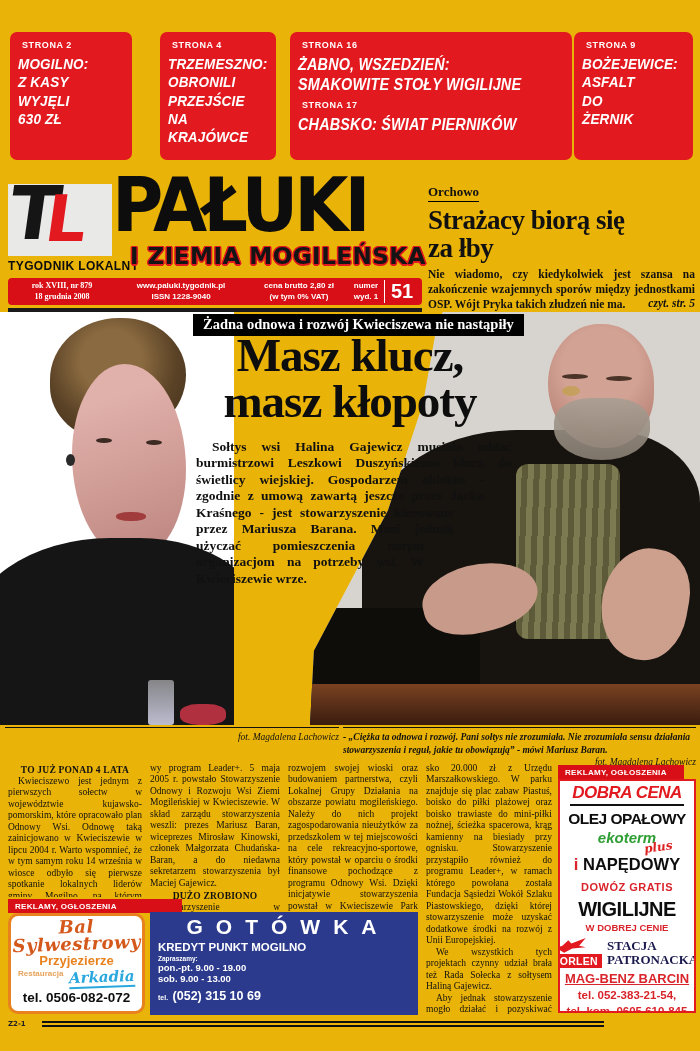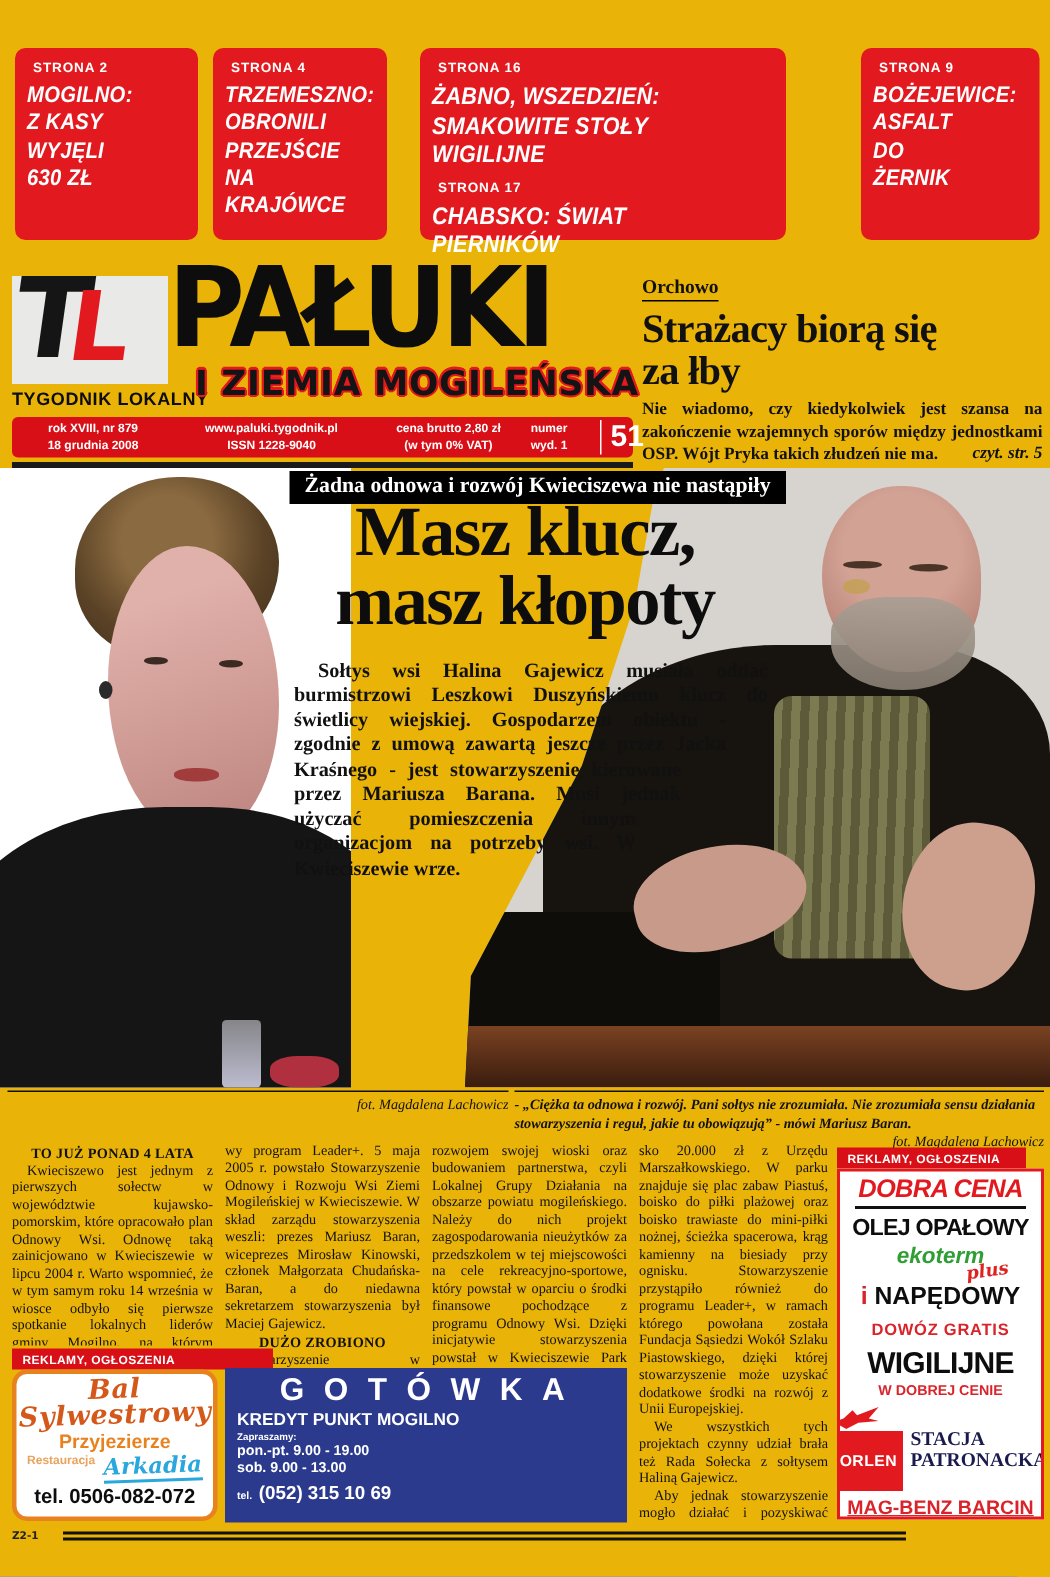--- a/index.html
+++ b/index.html
@@ -21,21 +21,21 @@
   .logo-l{position:absolute;left:38px;top:-2px;font:900 64px "DejaVu Sans",sans-serif;color:#e2191f;transform:skewX(-8deg);}
   .logo-label{left:8px;top:259px;font:700 12px "Liberation Sans",sans-serif;letter-spacing:.4px;color:#0d0d0d;}
   .np-title{left:112px;top:168px;width:315px;font:900 70px/1 "DejaVu Sans",sans-serif;
             letter-spacing:-4px;color:#0d0d0d;transform:scaleY(1.06);transform-origin:left top;}
   .np-sub{left:130px;top:243px;font:900 23px "DejaVu Sans",sans-serif;letter-spacing:.5px;color:#141414;
           text-shadow:1.5px 0 #e2191f,-1.5px 0 #e2191f,0 1.5px #e2191f,0 -1.5px #e2191f,
                       1px 1px #e2191f,-1px -1px #e2191f,1px -1px #e2191f,-1px 1px #e2191f;}
   .info-bar{left:8px;top:278px;width:414px;height:27px;background:#d80f16;border-radius:4px;
             display:flex;align-items:center;color:#fff;font:700 8px/1.35 "Liberation Sans",sans-serif;text-align:center;}
   .info-cell{flex:0 0 auto;}
-  .info-num{font:700 20px "Liberation Sans",sans-serif;padding:0 6px;border-left:1.5px solid #fff;margin-left:20px;}
+  .info-num{font:700 20px "Liberation Sans",sans-serif;padding:0 6px;border-left:1.5px solid #fff;margin-left:4px;}
   .mast-rule{left:8px;top:308px;width:414px;height:4px;background:#1a1a1a;}
 
   
   .orch{left:428px;top:182px;width:267px;}
   .orch-k{display:inline-block;font:700 13px "Liberation Serif",serif;border-bottom:1.5px solid #000;padding-bottom:1px;}
   .orch-h{font:700 27px/1.02 "Liberation Serif",serif;margin:5px 0 5px;letter-spacing:-.5px;}
   .orch-t{font:700 11.5px/1.28 "Liberation Serif",serif;text-align:justify;}
   .orch-more{float:right;font:italic 700 11.5px "Liberation Serif",serif;}
 
   
@@ -125,21 +125,21 @@
   .fu-eko{position:relative;display:inline-block;font:italic 900 15px "Liberation Sans",sans-serif;color:#2f9e34;margin-top:1px;}
   .fu-plus{position:absolute;right:-16px;bottom:-8px;font:italic 700 12px "DejaVu Serif",serif;color:#d22;transform:rotate(-8deg);}
   .fu-p2{font:900 16.5px "Liberation Sans",sans-serif;color:#0d0d0d;margin-top:8px;}
   .fu-i{color:#d8242a;}
   .fu-del{font:700 11px "Liberation Sans",sans-serif;color:#d8242a;letter-spacing:.5px;margin-top:7px;}
   .fu-p3{font:900 20px "Liberation Sans",sans-serif;color:#0d0d0d;margin-top:5px;letter-spacing:-.5px;}
   .fu-tag{font:700 9.5px "Liberation Sans",sans-serif;color:#d8242a;margin-top:1px;}
   .fu-orlen-row{display:flex;justify-content:center;align-items:center;gap:5px;margin-top:5px;}
   .orlen-eagle{width:30px;height:16px;background:#e2191f;
     clip-path:polygon(0 62%,22% 48%,42% 14%,52% 34%,100% 0,78% 48%,100% 58%,55% 66%,28% 92%);}
-  .orlen-box{background:#e2191f;color:#fff;font:900 10.5px "Liberation Sans",sans-serif;padding:14px 4px;letter-spacing:.3px;}
+  .orlen-box{background:#e2191f;color:#fff;font:900 10.5px "Liberation Sans",sans-serif;padding:1px 4px;letter-spacing:.3px;}
   .fu-station{font:700 13px "Liberation Serif",serif;color:#1a1a4e;line-height:1.05;text-align:left;}
   .fu-dealer{font:900 13px "Liberation Sans",sans-serif;color:#d8242a;text-decoration:underline;margin-top:3px;}
   .fu-phone{font:700 11.5px "Liberation Sans",sans-serif;color:#d8242a;line-height:1.25;margin-top:2px;}
 
   
   .foot-code{left:8px;top:1020px;font:700 7px "DejaVu Sans",sans-serif;color:#222;}
   .foot-rule{left:42px;top:1021px;width:562px;height:6px;border-top:2px solid #111;border-bottom:2px solid #111;box-sizing:border-box;}
   .foot-issn{left:610px;top:1056px;font:700 9px "DejaVu Sans",sans-serif;letter-spacing:-.2px;color:#111;margin-top:24px;}
 </style>
 </head>
@@ -147,28 +147,28 @@
 
 <div class="page">
 
   <div class="tz" style="left:10px;width:122px;">
     <div class="tz-page">STRONA 2</div>
     <div class="tz-title ml">MOGILNO:
 Z KASY
 WYJĘLI
 630 ZŁ</div>
   </div>
-  <div class="tz" style="left:142px;width:116px;">
+  <div class="tz" style="left:160px;width:116px;">
     <div class="tz-page">STRONA 4</div>
     <div class="tz-title ml">TRZEMESZNO:
 OBRONILI
 PRZEJŚCIE
 NA KRAJÓWCE</div>
   </div>
-  <div class="tz" style="left:280px;width:244px;">
+  <div class="tz" style="left:290px;width:282px;">
     <div class="tz-page">STRONA 16</div>
     <div class="tz-title ml" style="font-size:16px;">ŻABNO, WSZEDZIEŃ:
 SMAKOWITE STOŁY WIGILIJNE</div>
     <div class="tz-page" style="margin-top:6px;">STRONA 17</div>
     <div class="tz-title ml" style="font-size:16px;">CHABSKO: ŚWIAT PIERNIKÓW</div>
   </div>
   <div class="tz" style="left:574px;width:119px;">
     <div class="tz-page">STRONA 9</div>
     <div class="tz-title ml">BOŻEJEWICE:
 ASFALT
@@ -177,21 +177,21 @@
   </div>
 
   <div class="abs logo ph">
     <span class="logo-t">T</span>
     <span class="logo-l">L</span>
   </div>
   <div class="abs logo-label">TYGODNIK LOKALNY</div>
   <div class="abs np-title">PAŁUKI</div>
   <div class="abs np-sub">I ZIEMIA MOGILEŃSKA</div>
   <div class="abs info-bar">
-    <div class="info-cell ml" style="width:108px;">rok XVIII, nr 879
+    <div class="info-cell ml" style="width:108px;font-family:Liberation Serif, serif;">rok XVIII, nr 879
 18 grudnia 2008</div>
     <div class="info-cell ml" style="width:130px;">www.paluki.tygodnik.pl
 ISSN 1228-9040</div>
     <div class="info-cell ml" style="width:106px;">cena brutto 2,80 zł
 (w tym 0% VAT)</div>
     <div class="info-cell ml" style="width:28px;">numer
 wyd. 1</div>
     <div class="info-cell info-num">51</div>
   </div>
   <div class="abs mast-rule"></div>

